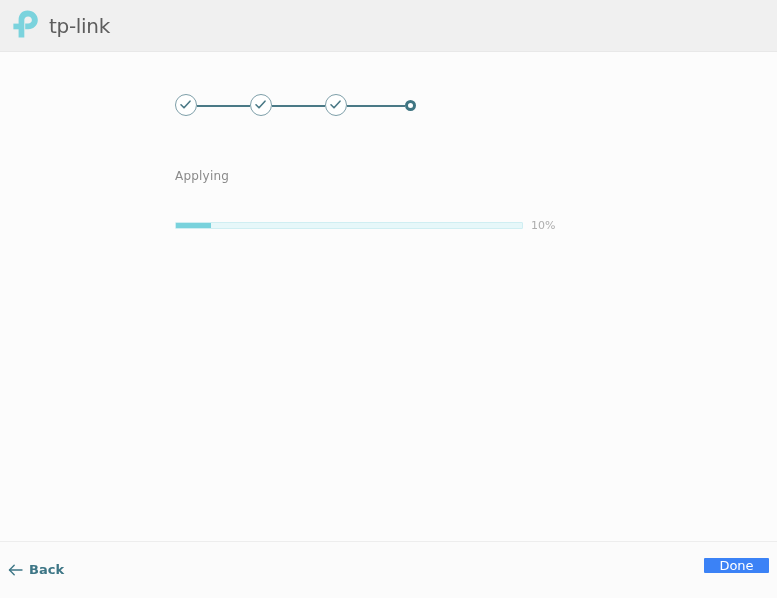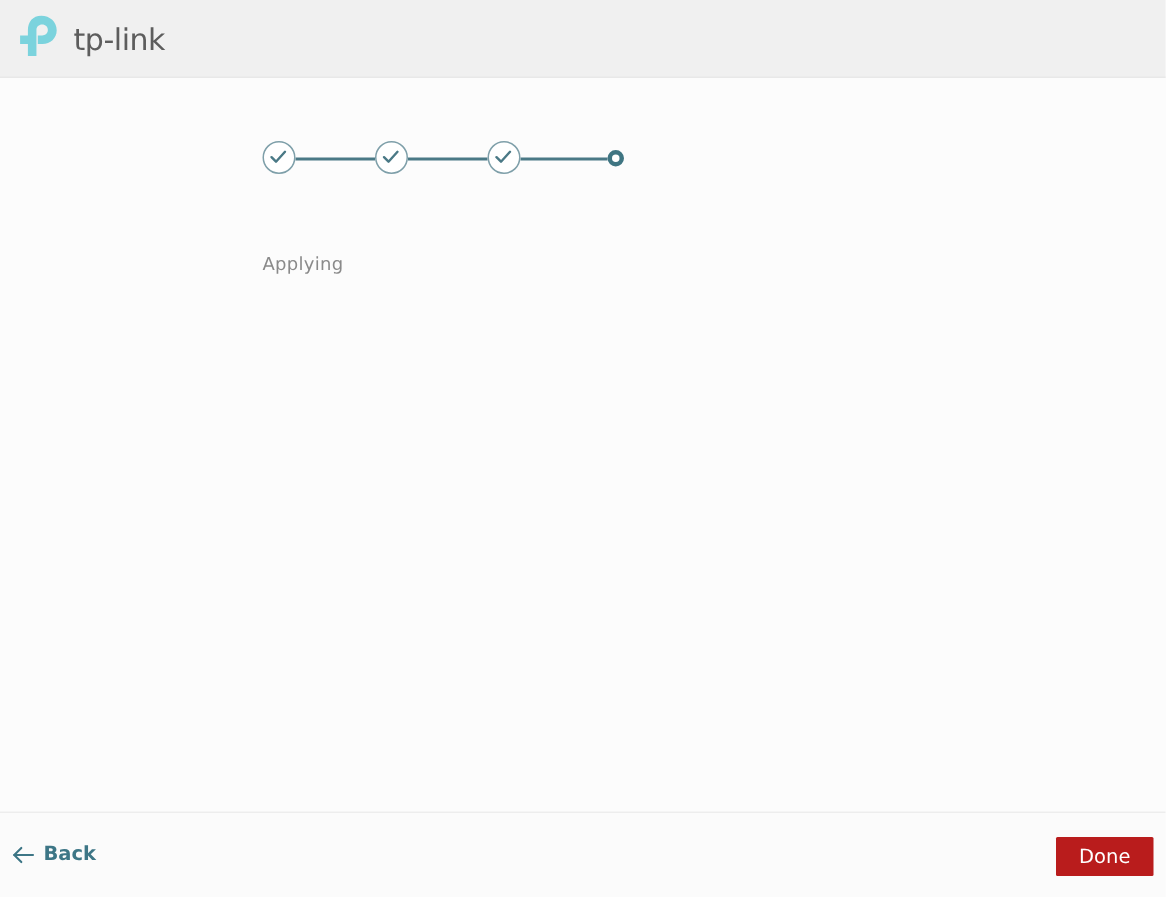--- a/index.html
+++ b/index.html
@@ -170,22 +170,22 @@
   }
   .back-arrow {
     display: block;
     line-height: 0;
   }
   .done-button {
     position: absolute;
     right: 8px;
     top: 16px;
     width: 65px;
-    height: 26px;
-    background: #b91c1c;
+    height: 15px;
+    background: #3b82f6;
     color: #ffffff;
     font-size: 13px;
     border: none;
     border-radius: 1px;
     cursor: pointer;
     font-family: "DejaVu Sans", sans-serif;
     padding: 0;
   }
 </style>
 </head>
@@ -240,20 +240,26 @@
           <polyline points="2,6.8 5,9.8 11,3.2" fill="none" stroke="#4a7986" stroke-width="1.6" stroke-linecap="round" stroke-linejoin="round"></polyline>
         </svg>
       </span>
     </div>
 
     <div class="step-dot"></div>
   </div>
 
   <div class="status-title">Applying</div>
 
+  <div class="progress-row">
+    <div class="progress-track">
+      <div class="progress-fill" style="width: 10%;"></div>
+    </div>
+    <div class="progress-label">10%</div>
+  </div>
 
 </div>
 
 <div class="footer">
   <div class="back-link">
     <span class="back-arrow">
       <svg width="15" height="12" viewBox="0 0 15 12">
         <line x1="1.5" y1="6" x2="14" y2="6" stroke="#3d7686" stroke-width="1.4" stroke-linecap="round"></line>
         <polyline points="6.2,1.3 1.5,6 6.2,10.7" fill="none" stroke="#3d7686" stroke-width="1.4" stroke-linecap="round" stroke-linejoin="round"></polyline>
       </svg>

